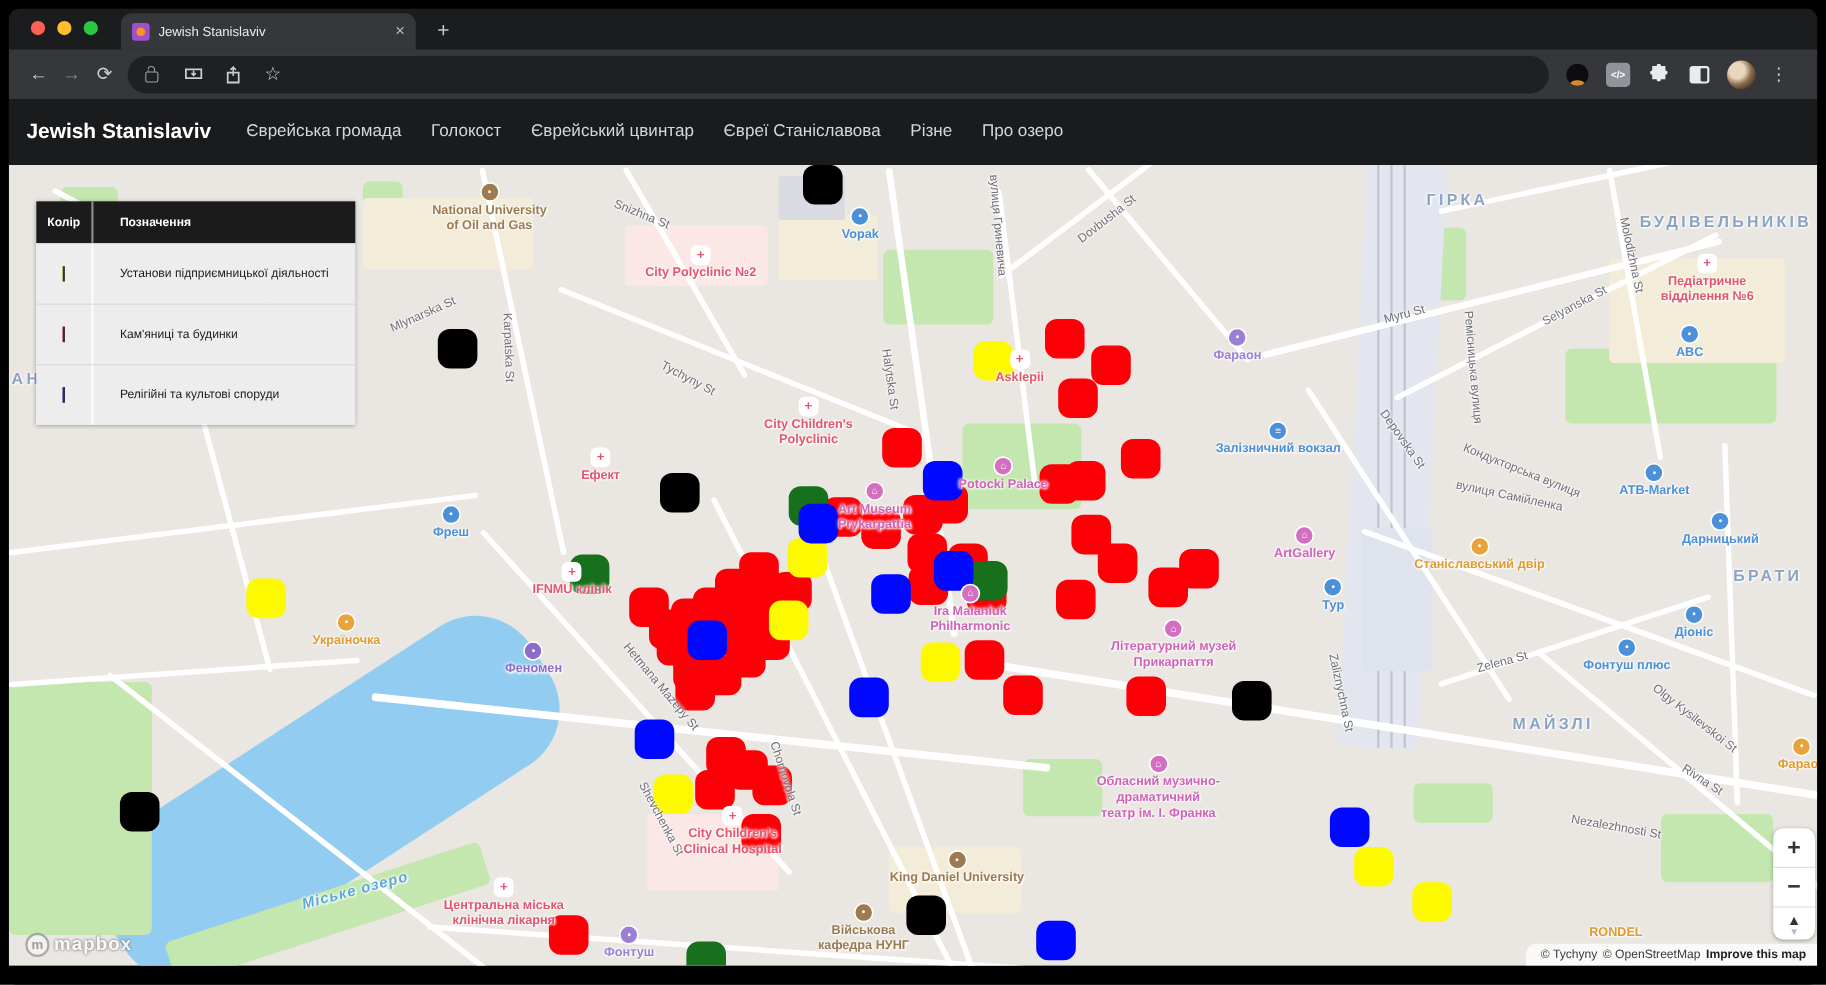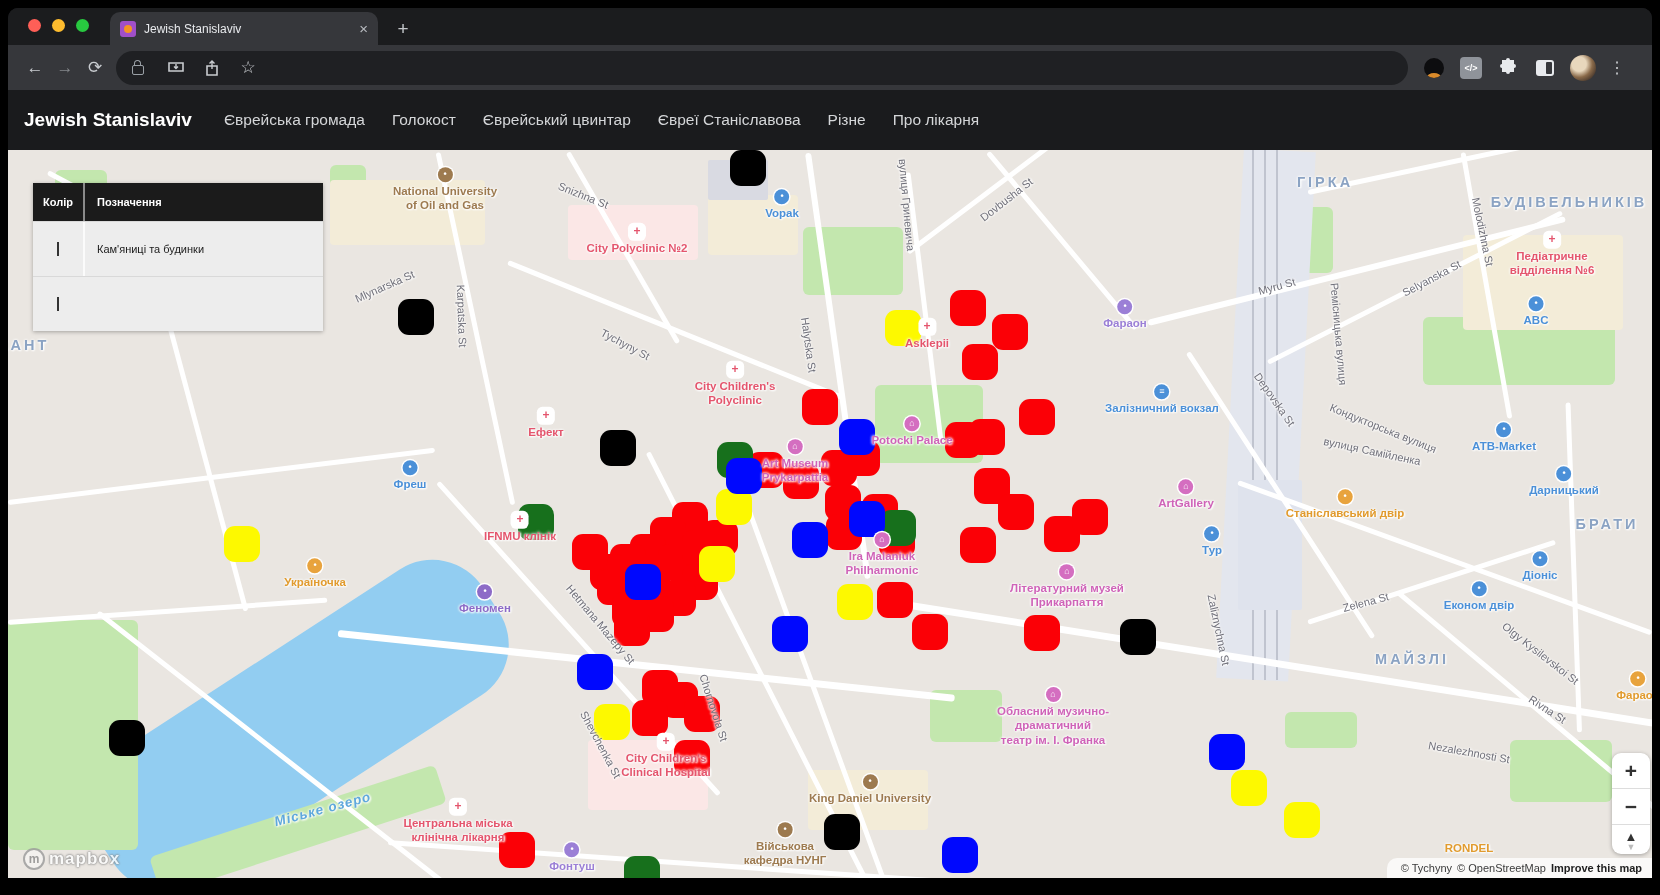--- a/index.html
+++ b/index.html
@@ -56,21 +56,21 @@
   .lb-water{color:#5fa8dc;font-style:italic;font-size:13.5px;letter-spacing:1px;white-space:nowrap;}
   .lb-medical{color:#e4556d;} .lb-museum{color:#cf63b8;} .lb-purple{color:#8d6bc7;}
   .lb-shop{color:#4b90d8;} .lb-food{color:#e19b2e;} .lb-transit{color:#9b7fd6;}
   .lb-univ{color:#9d7a4f;} .lb-rail{color:#4b90d8;}
   .poi-ic{width:15px;height:15px;border-radius:50%;color:#fff;font-size:9px;line-height:15px;text-align:center;font-weight:bold;text-shadow:none;box-shadow:0 0 0 1.5px #fff;}
   .poi-ic.medical{background:#fff;color:#e4556d;border-radius:4px;font-size:12px;line-height:14px;}
   
   .legend{position:absolute;left:25px;top:33px;width:290px;box-shadow:0 1px 4px rgba(0,0,0,.3);font-size:11px;}
   .lg-head{display:flex;background:#1b1b1b;color:#fff;font-weight:bold;height:38px;align-items:center;}
   .lg-c1{width:50px;text-align:center;flex:0 0 auto;}
-  .lg-c2{flex:1;padding-left:12px;border-left:2px solid #8a8a8a;height:100%;display:flex;align-items:center;box-sizing:border-box;}
+  .lg-c2{flex:1;padding-left:24px;border-left:2px solid #8a8a8a;height:100%;display:flex;align-items:center;box-sizing:border-box;}
   .lg-row{display:flex;background:#ededed;height:54px;align-items:center;border-top:1px solid #d9d9d9;color:#1c1c1c;}
   .lg-row .lg-c2{border-left:2px solid #fbfbfb;}
   .swatch{width:24px;height:24px;margin:0 auto;border:1px solid #333;box-sizing:border-box;}
   
   .zoomctl{position:absolute;left:1604px;top:603px;width:38px;background:#fff;border-radius:9px;box-shadow:0 1px 4px rgba(0,0,0,.3);overflow:hidden;}
   .zbtn{height:35px;text-align:center;font-size:21px;line-height:35px;color:#333;font-weight:bold;cursor:pointer;}
   .zbtn+.zbtn{border-top:1px solid #ddd;}
   .compass{font-size:13px;line-height:13px;padding-top:5px;height:30px;box-sizing:border-box;}
   .compass .s{display:block;font-size:9px;color:#bbb;line-height:8px;}
   .attrib{position:absolute;right:0;bottom:0;height:20px;background:rgba(255,255,255,.75);border-radius:10px 0 0 0;display:flex;align-items:center;padding:0 10px 0 14px;font-size:11px;color:#3b3b3b;gap:5px;white-space:nowrap;}
@@ -143,21 +143,21 @@
     </div>
 
     <div class="siteheader">
       <span class="logo">Jewish Stanislaviv</span>
       <nav class="nav" id="site-nav">
           <a>Єврейська громада</a>
           <a>Голокост</a>
           <a>Єврейський цвинтар</a>
           <a>Євреї Станіславова</a>
           <a>Різне</a>
-          <a>Про лікарня</a>
+          <a>Про озеро</a>
         </nav>
     </div>
 
     <div class="map" id="map">
 
       <div class="patch water" style="left:60px;top:500px;width:460px;height:150px;border-radius:60px;transform:rotate(-33deg);"></div>
       <div class="patch park" style="left:0;top:470px;width:130px;height:230px;"></div>
       <div class="patch park" style="left:140px;top:660px;width:300px;height:40px;transform:rotate(-18deg);"></div>
       <div class="patch park" style="left:867px;top:235px;width:108px;height:78px;"></div>
       <div class="patch park" style="left:1415px;top:167px;width:192px;height:68px;"></div>
@@ -387,21 +387,21 @@
         <div class="map-label lb-museum" style="left: 1045px; top: 567px;"><span class="poi-ic" style="background: rgb(212, 110, 192);">⌂</span><span>Обласний музично-
 драматичний
 театр ім. І. Франка</span></div>
         <div class="map-label lb-museum" style="left: 1178px; top: 345px;"><span class="poi-ic" style="background: rgb(212, 110, 192);">⌂</span><span>ArtGallery</span></div>
         <div class="map-label lb-purple" style="left: 477px; top: 450px;"><span class="poi-ic" style="background: rgb(141, 107, 199);">•</span><span>Феномен</span></div>
         <div class="map-label lb-shop" style="left: 774px; top: 55px;"><span class="poi-ic" style="background: rgb(75, 144, 216);">•</span><span>Vopak</span></div>
         <div class="map-label lb-shop" style="left: 402px; top: 326px;"><span class="poi-ic" style="background: rgb(75, 144, 216);">•</span><span>Фреш</span></div>
         <div class="map-label lb-shop" style="left: 1528px; top: 162px;"><span class="poi-ic" style="background: rgb(75, 144, 216);">•</span><span>ABC</span></div>
         <div class="map-label lb-shop" style="left: 1496px; top: 288px;"><span class="poi-ic" style="background: rgb(75, 144, 216);">•</span><span>АТВ-Market</span></div>
         <div class="map-label lb-shop" style="left: 1556px; top: 332px;"><span class="poi-ic" style="background: rgb(75, 144, 216);">•</span><span>Дарницький</span></div>
-        <div class="map-label lb-shop" style="left: 1471px; top: 447px;"><span class="poi-ic" style="background: rgb(75, 144, 216);">•</span><span>Економ двір</span></div>
+        <div class="map-label lb-shop" style="left: 1471px; top: 447px;"><span class="poi-ic" style="background: rgb(75, 144, 216);">•</span><span>Фонтуш плюс</span></div>
         <div class="map-label lb-shop" style="left: 1532px; top: 417px;"><span class="poi-ic" style="background: rgb(75, 144, 216);">•</span><span>Діоніс</span></div>
         <div class="map-label lb-shop" style="left: 1204px; top: 392px;"><span class="poi-ic" style="background: rgb(75, 144, 216);">•</span><span>Тур</span></div>
         <div class="map-label lb-food" style="left: 307px; top: 424px;"><span class="poi-ic" style="background: rgb(232, 163, 61);">•</span><span>Україночка</span></div>
         <div class="map-label lb-food" style="left: 1337px; top: 355px;"><span class="poi-ic" style="background: rgb(232, 163, 61);">•</span><span>Станіславський двір</span></div>
         <div class="map-label lb-food" style="left: 1461px; top: 698px;"><span>RONDEL</span></div>
         <div class="map-label lb-food" style="left: 1630px; top: 537px;"><span class="poi-ic" style="background: rgb(232, 163, 61);">•</span><span>Фараон</span></div>
         <div class="map-label lb-transit" style="left: 1117px; top: 165px;"><span class="poi-ic" style="background: rgb(155, 127, 214);">•</span><span>Фараон</span></div>
         <div class="map-label lb-transit" style="left: 564px; top: 708px;"><span class="poi-ic" style="background: rgb(155, 127, 214);">•</span><span>Фонтуш</span></div>
         <div class="map-label lb-univ" style="left: 437px; top: 40px;"><span class="poi-ic" style="background: rgb(157, 122, 79);">•</span><span>National University
 of Oil and Gas</span></div>
@@ -409,25 +409,30 @@
         <div class="map-label lb-univ" style="left: 777px; top: 695px;"><span class="poi-ic" style="background: rgb(157, 122, 79);">•</span><span>Військова
 кафедра НУНГ</span></div>
         <div class="map-label lb-rail" style="left: 1154px; top: 250px;"><span class="poi-ic" style="background: rgb(75, 144, 216);">≡</span><span>Залізничний вокзал</span></div>
         <div class="legend">
         <div class="lg-head">
           <span class="lg-c1">Колір</span>
           <span class="lg-c2">Позначення</span>
         </div>
         <div id="legend-rows">
             <div class="lg-row">
+              <span class="lg-c1"><span class="swatch" style="background: rgb(253, 249, 0);"></span></span>
+              <span class="lg-c2">Установи підприємницької діяльності</span>
+            </div>
+            <div class="lg-row">
               <span class="lg-c1"><span class="swatch" style="background: rgb(251, 0, 6);"></span></span>
               <span class="lg-c2">Кам'яниці та будинки</span>
             </div>
             <div class="lg-row">
               <span class="lg-c1"><span class="swatch" style="background: rgb(0, 8, 254);"></span></span>
+              <span class="lg-c2">Релігійні та культові споруди</span>
             </div>
           </div>
       </div>
 
       <div class="zoomctl">
         <div class="zbtn">+</div>
         <div class="zbtn">−</div>
         <div class="zbtn compass"><span>▲</span><span class="s">▼</span></div>
       </div>
 

